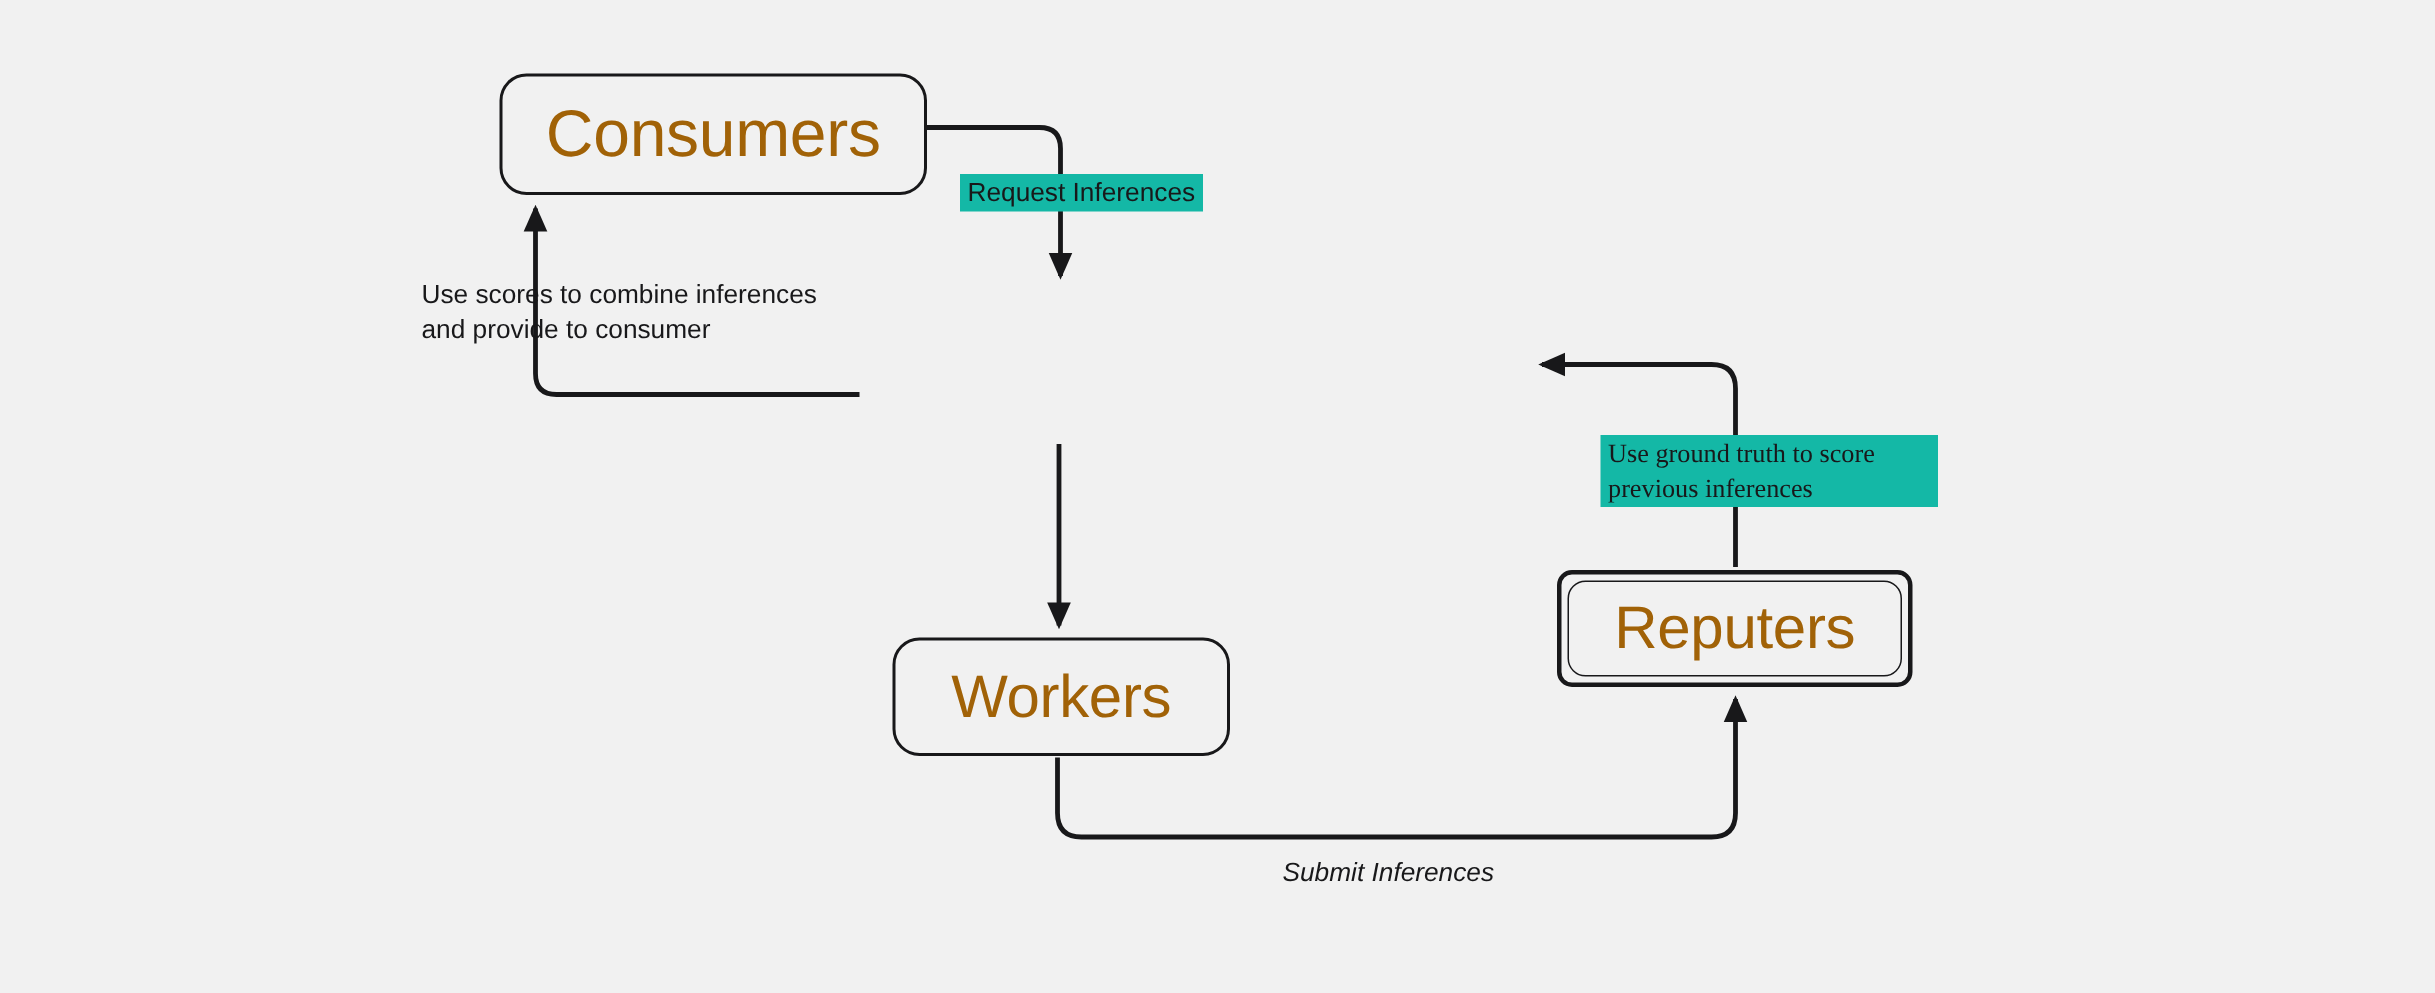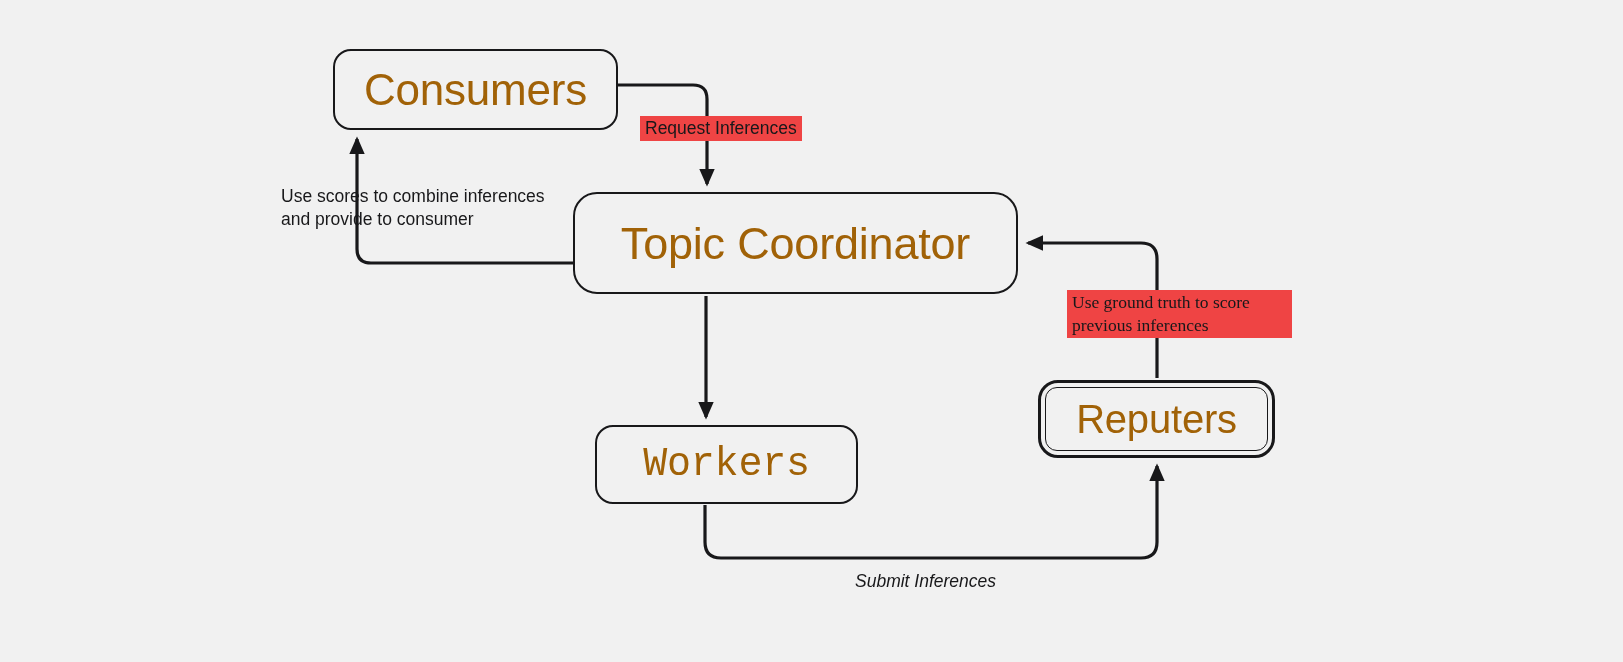--- a/index.html
+++ b/index.html
@@ -56,36 +56,35 @@
     width: 445px;
     height: 102px;
     border-radius: 24px;
     border-width: 2.6px;
   }
   #node-coordinator .node-label { font-size: 45px; }
 
   #node-workers {
     left: 595px;
     top: 425px;
-    width: 263px;
+    width: 225px;
     height: 79px;
-    font-family: Liberation Mono, monospace;
   }
   #node-workers .node-label { font-size: 40px; }
 
   
   #node-reputers-outer {
     position: absolute;
     left: 1038px;
     top: 380px;
     width: 237px;
     height: 78px;
     box-sizing: border-box;
     border: 3.4px solid #18181a;
-    border-radius: 20px;
+    border-radius: 10px;
     background: #f1f1f1;
   }
   #node-reputers {
     position: absolute;
     left: 4px;
     top: 4px;
     right: 4px;
     bottom: 4px;
     width: auto;
     height: auto;
@@ -95,21 +94,21 @@
   #node-reputers .node-label { font-size: 40px; }
 
   .edge-label {
     position: absolute;
     color: #18181a;
     font-size: 17.5px;
     line-height: 1.32;
     white-space: pre-line;
   }
   .edge-label.bg {
-    background: #ef4444;
+    background: #14b8a6;
     padding: 1px 5px;
   }
   #label-request {
     left: 640px;
     top: 116px;
   }
   #label-usescores {
     left: 281px;
     top: 185px;
     width: 290px;
@@ -150,23 +149,20 @@
 
     <path d="M 705 505 V 542 Q 705 558 721 558 H 1141 Q 1157 558 1157 542 V 466" fill="none" stroke="#18181a" stroke-width="3.2" marker-end="url(#arrowhead)"></path>
 
     <path d="M 1157 378 V 259 Q 1157 243 1141 243 H 1028" fill="none" stroke="#18181a" stroke-width="3.2" marker-end="url(#arrowhead)"></path>
   </svg>
 
   <div class="node" id="node-consumers">
     <span class="node-label">Consumers</span>
   </div>
 
-  <div class="node" id="node-coordinator">
-    <span class="node-label">Topic Coordinator</span>
-  </div>
 
   <div class="node" id="node-workers">
     <span class="node-label">Workers</span>
   </div>
 
   <div id="node-reputers-outer">
     <div class="node" id="node-reputers">
       <span class="node-label">Reputers</span>
     </div>
   </div>

